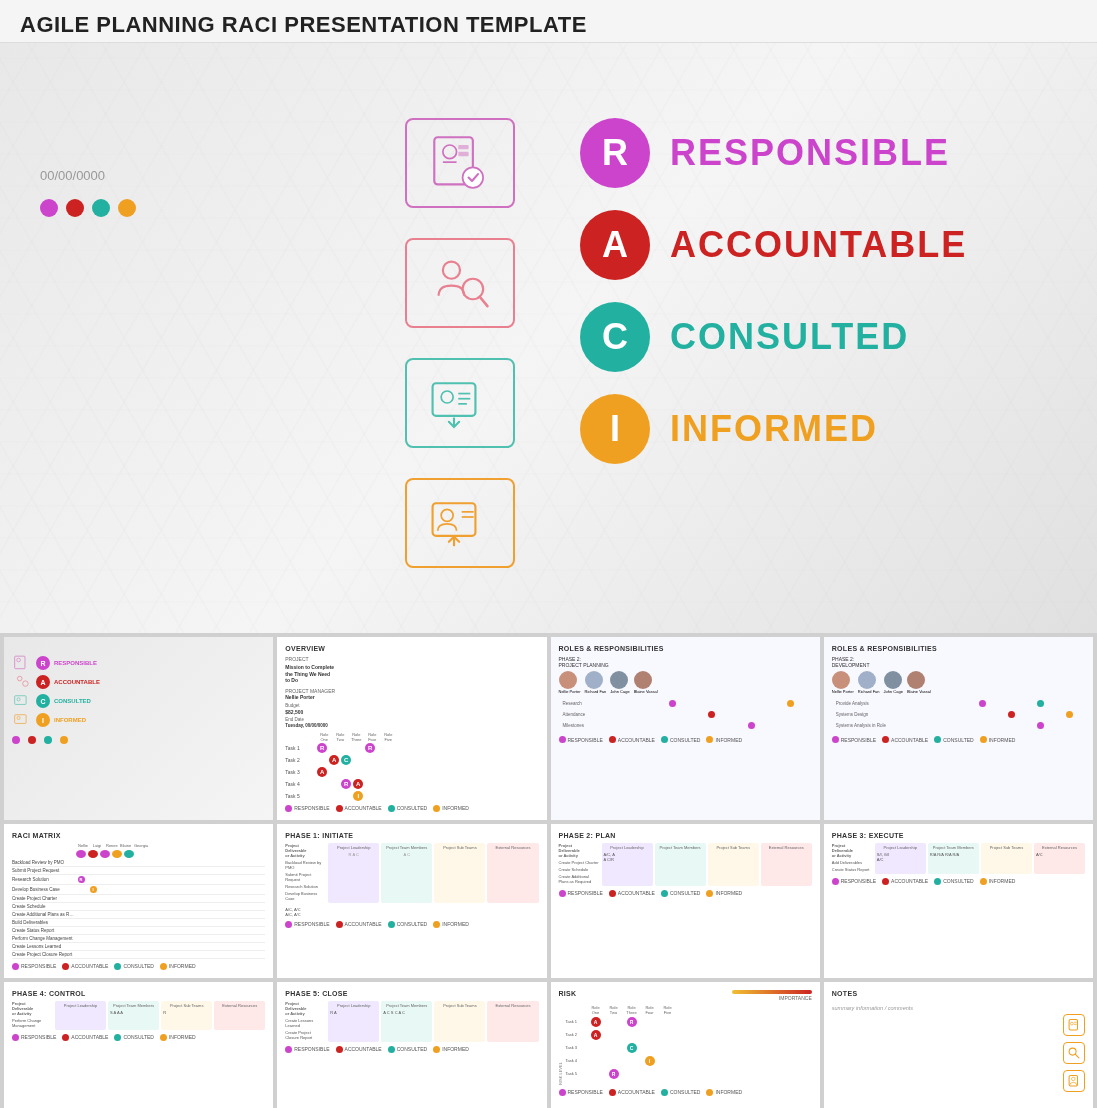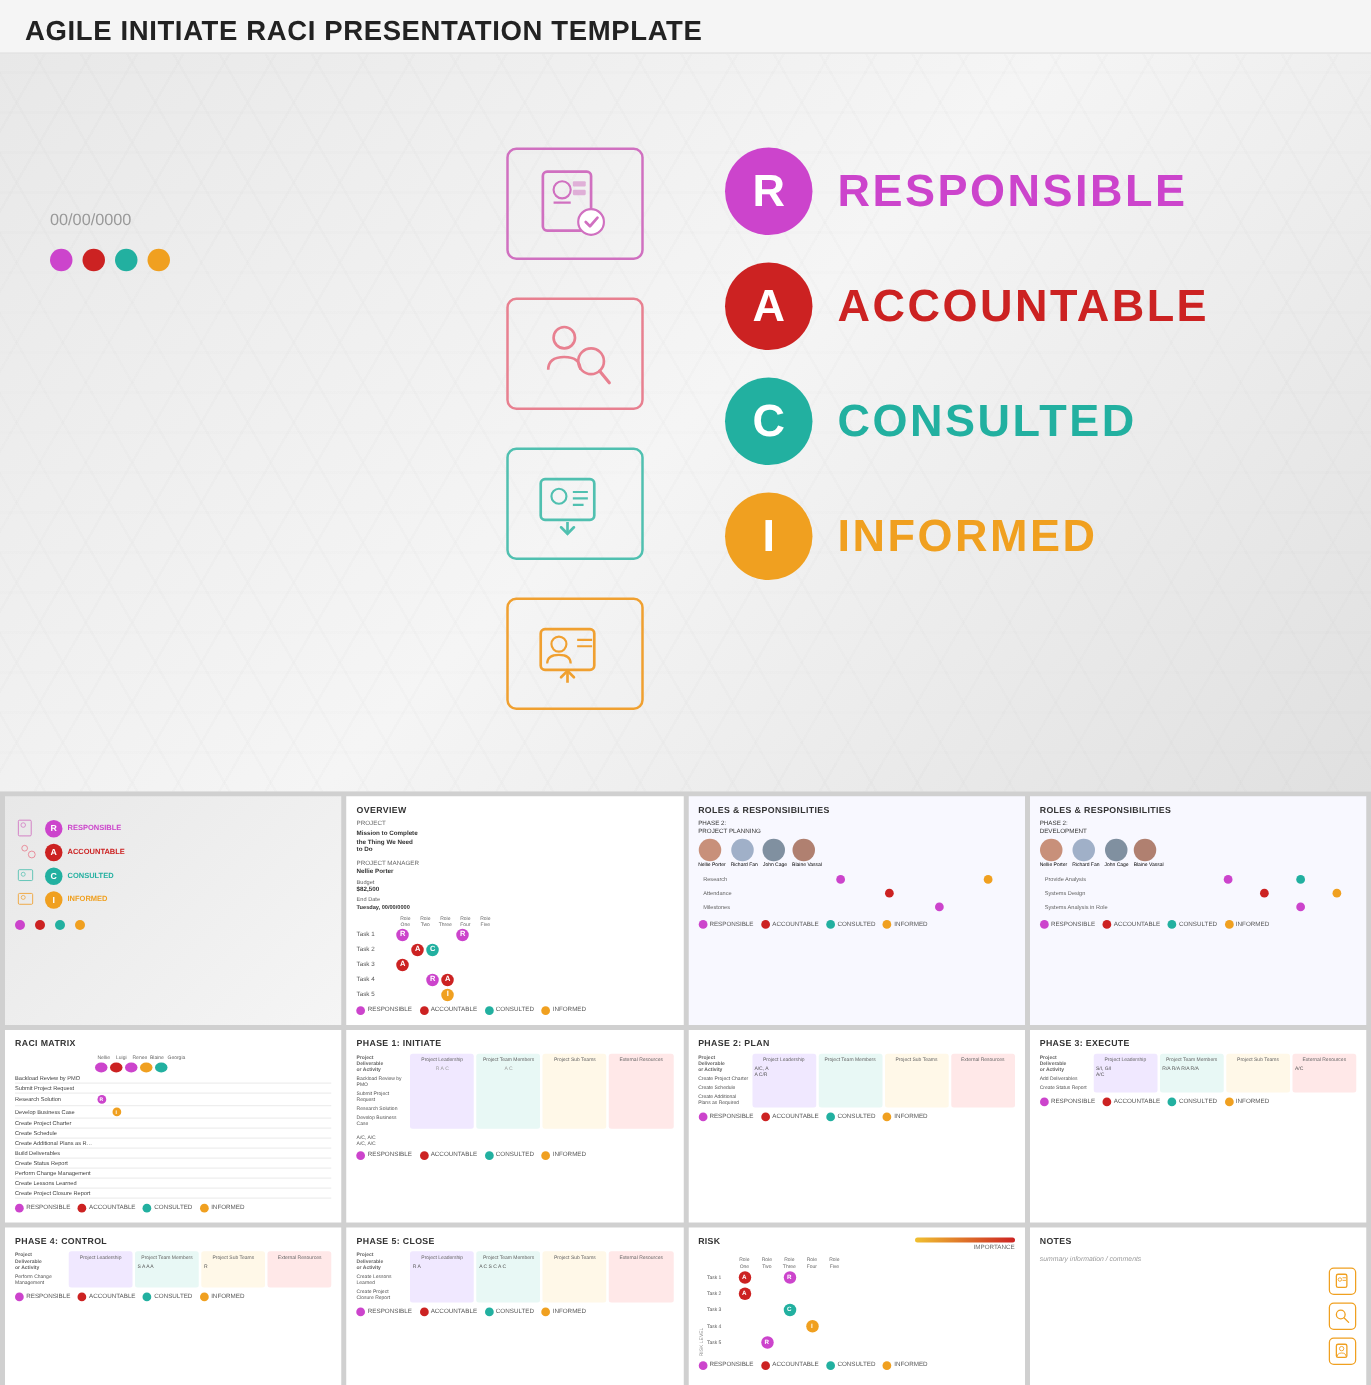--- a/index.html
+++ b/index.html
@@ -247,21 +247,21 @@
       border: 1.5px solid;
       border-radius: 4px;
       display: flex; align-items: center; justify-content: center;
       font-size: 10px;
     }
   </style>
 </head>
 <body>
 
 <div class="top-header">
-  <h1>AGILE INITIATE RACI PRESENTATION TEMPLATE</h1>
+  <h1>AGILE PLANNING RACI PRESENTATION TEMPLATE</h1>
 </div>
 
 <div class="main-slide">
   <div class="hex-bg"></div>
 
   <div class="slide-content">
 
     <div class="left-section">
       <div class="date-text">00/00/0000</div>
       <div class="color-dots">

